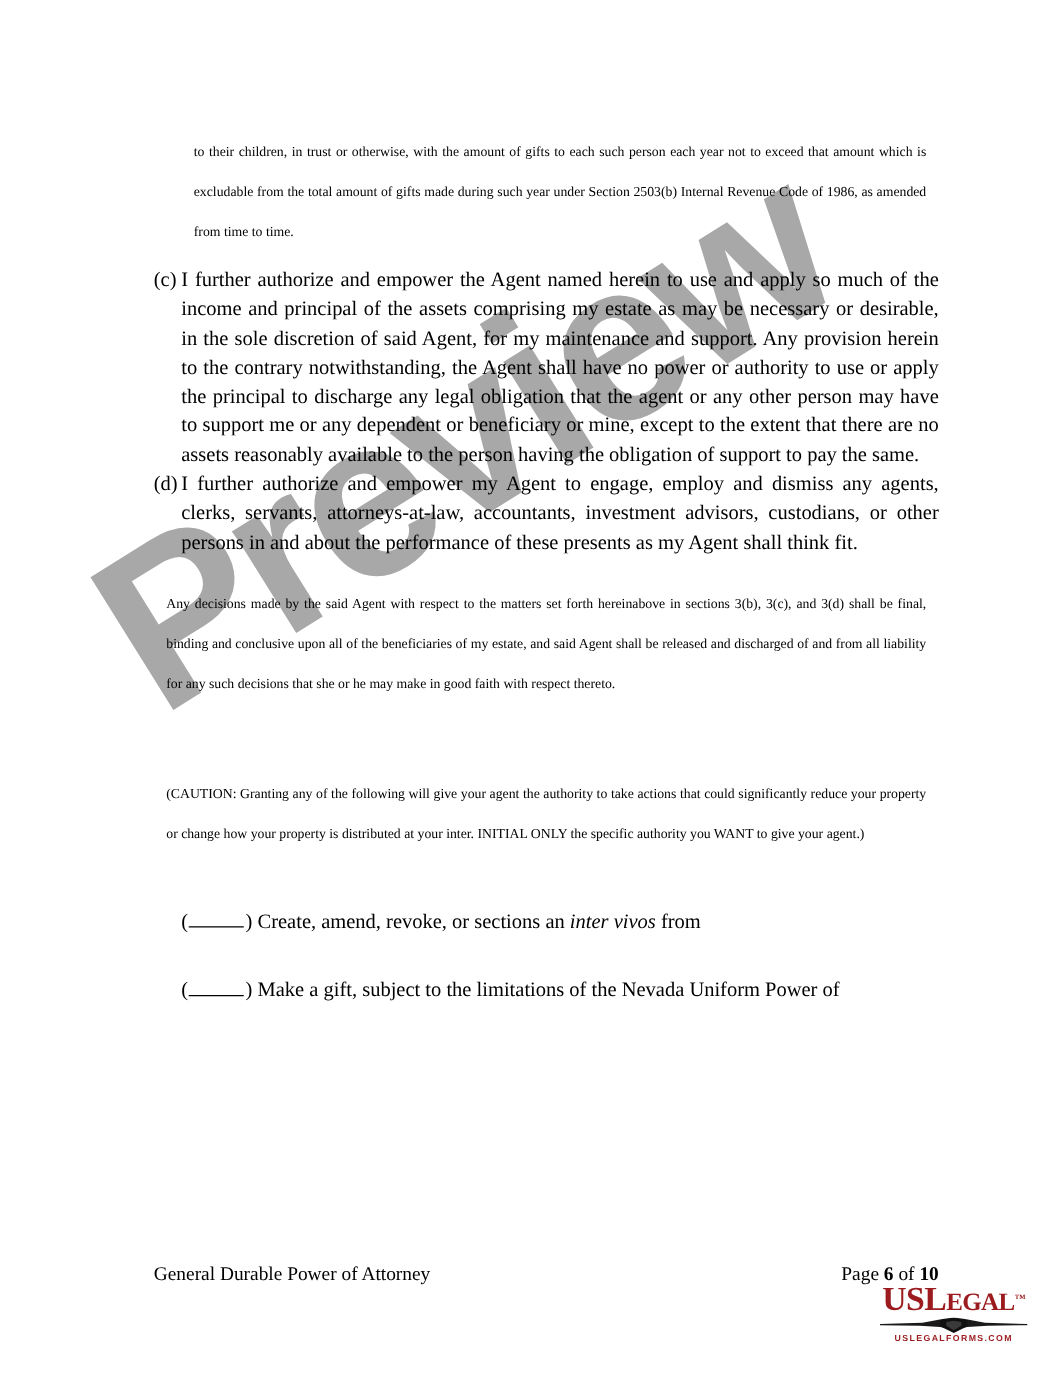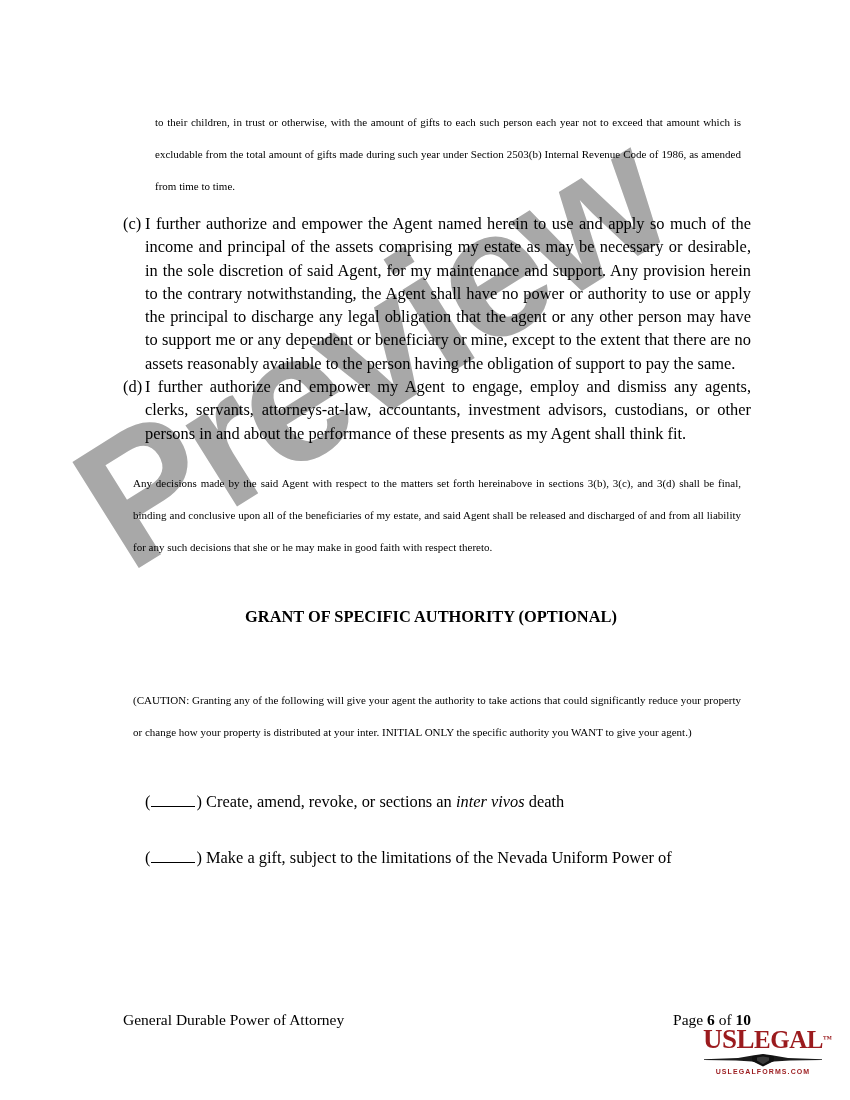--- a/index.html
+++ b/index.html
@@ -133,21 +133,21 @@
   }
   .logo-word {
     font-family: "Liberation Serif", "DejaVu Serif", serif;
     color: #9b1b1e;
     font-weight: bold;
     letter-spacing: -0.5px;
     line-height: 1;
     white-space: nowrap;
   }
   .logo-word .big { font-size: 27px; }
-  .logo-word .sml { font-size: 25px; }
+  .logo-word .sml { font-size: 20px; }
   .logo-word .tm  { font-size: 9px; vertical-align: super; }
   .logo-emblem {
     margin-top: 1px;
     height: 13px;
     line-height: 0;
   }
   .logo-tag {
     font-family: "Liberation Sans", "DejaVu Sans", sans-serif;
     color: #9b1b1e;
     font-size: 7px;
@@ -174,26 +174,25 @@
     <div class="lettered para-gap-md">
       <span class="marker">(c)</span><span>I further authorize and empower the Agent named herein to use and apply so much of the income and principal of the assets comprising my estate as may be necessary or desirable, in the sole discretion of said Agent, for my maintenance and support.  Any provision herein to the contrary notwithstanding, the Agent shall have no power or authority to use or apply the principal to discharge any legal obligation that the agent or any other person may have to support me or any dependent or beneficiary or mine, except to the extent that there are no assets reasonably available to the person having the obligation of support to pay the same.</span>
     </div>
 
     <div class="lettered para-gap-md">
       <span class="marker">(d)</span><span>I further authorize and empower my Agent to engage, employ and dismiss any agents, clerks, servants, attorneys-at-law, accountants, investment advisors, custodians, or other persons in and about the performance of these presents as my Agent shall think fit.</span>
     </div>
 
     <p class="para para-gap-md">Any decisions made by the said Agent with respect to the matters set forth hereinabove in sections 3(b), 3(c), and 3(d) shall be final, binding and conclusive upon all of the beneficiaries of my estate, and said Agent shall be released and discharged of and from all liability for any such decisions that she or he may make in good faith with respect thereto.</p>
 
-    <p class="heading" style="margin-top:42px;">GRANT OF SPECIFIC AUTHORITY (OPTIONAL)</p>
 
 
     <p class="para" style="margin-top:56px;">(CAUTION: Granting any of the following will give your agent the authority to take actions that could significantly reduce your property or change how your property is distributed at your inter. INITIAL ONLY the specific authority you WANT to give your agent.)</p>
 
-    <p class="initial-line" style="margin-top:42px;">(<span class="blank"></span><span>) Create, amend, revoke, or sections an </span><span class="ital">inter vivos</span><span> death</span></p>
+    <p class="initial-line" style="margin-top:42px;">(<span class="blank"></span><span>) Create, amend, revoke, or sections an </span><span class="ital">inter vivos</span><span> from</span></p>
 
     <p class="initial-line" style="margin-top:32px;">(<span class="blank"></span><span>) Make a gift, subject to the limitations of the Nevada Uniform Power of</span></p>
 
   </div>
 
   <div class="footer">
     <div class="footer-row">
       <span>General Durable Power of Attorney</span>
       <span class="footer-page"><span>Page </span><b>6</b><span> of </span><b>10</b></span>
     </div>

